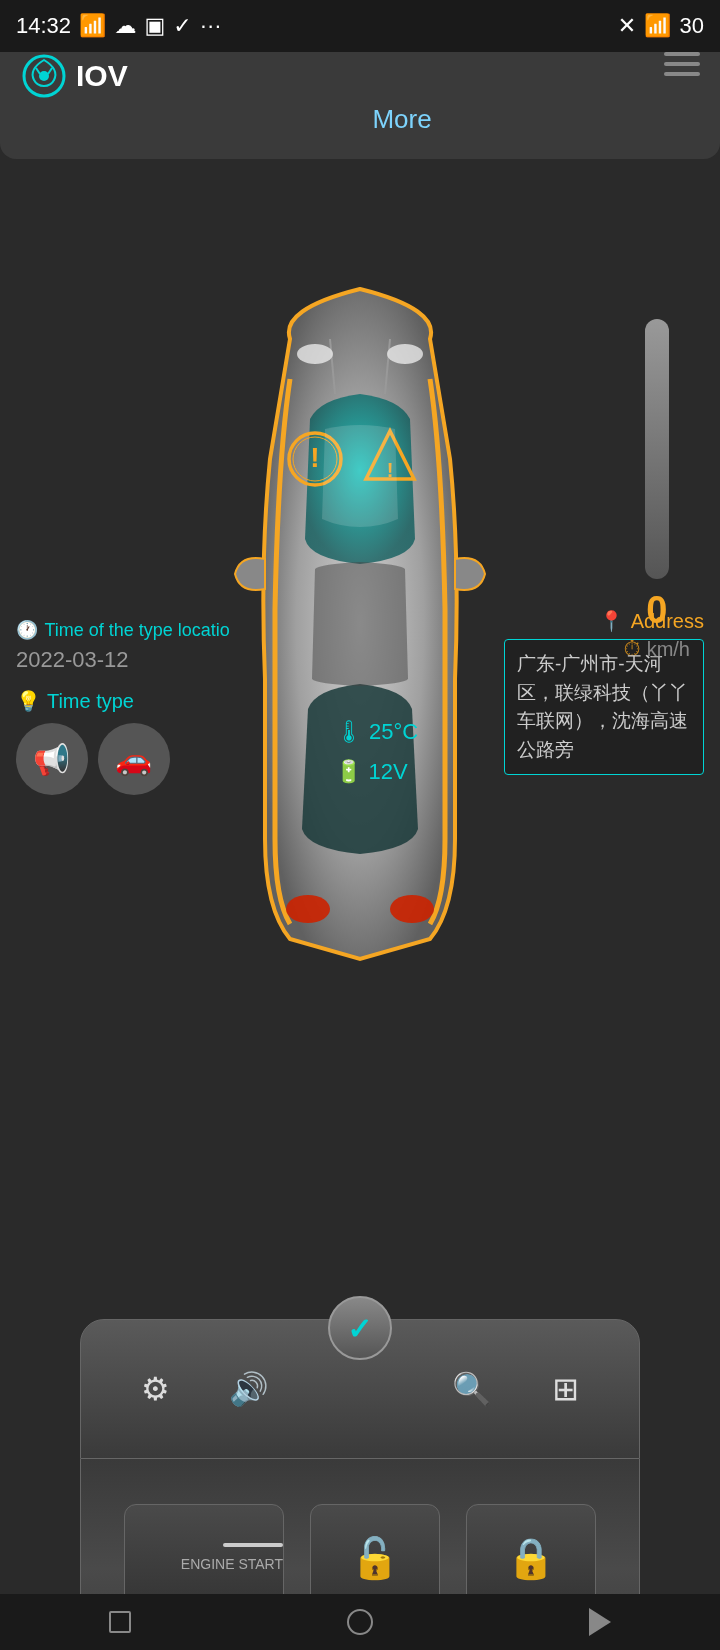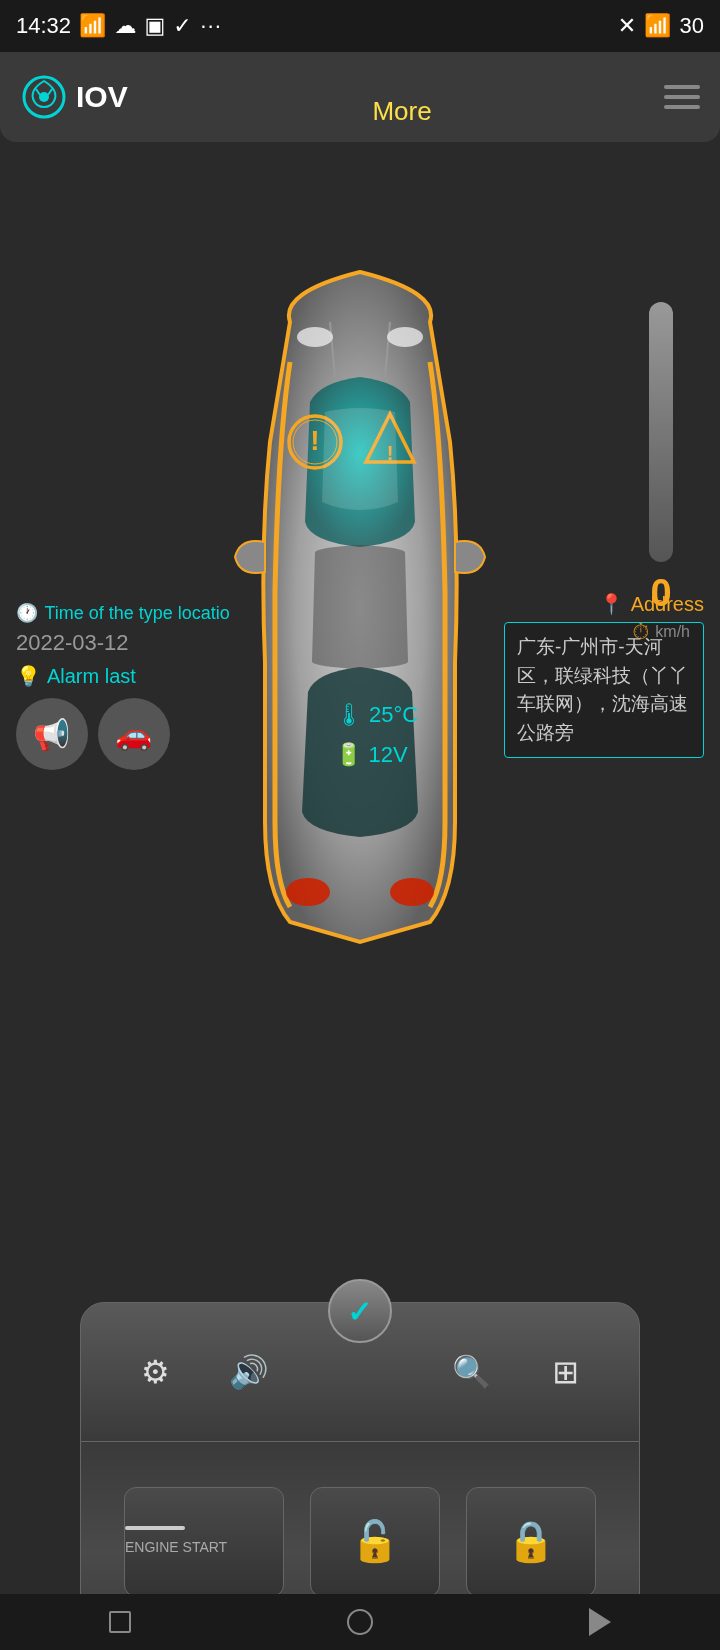--- a/index.html
+++ b/index.html
@@ -23,22 +23,22 @@
       align-items: center;
       height: 52px;
     }
     .status-left { display: flex; align-items: center; gap: 8px; }
     .status-right { display: flex; align-items: center; gap: 8px; }
 
     
     .header {
       background: #3a3a3a;
       display: flex;
-      align-items: center;
-      height: 90px;
+      align-items: flex-start;
+      height: 107px;
       border-radius: 0 0 16px 16px;
     }
     .logo-area {
       display: flex;
       align-items: center;
       padding: 0 20px;
       gap: 8px;
       min-width: 160px;
     }
     .logo-icon {
@@ -64,21 +64,21 @@
       height: 100%;
       font-size: 26px;
       cursor: pointer;
       border-radius: 0 0 12px 12px;
     }
     .nav-tab.active {
       background: #00d4d4;
       color: #fff;
     }
     .nav-tab.inactive {
-      color: #fde047;
+      color: #7dd3fc;
       margin-top: 28px;
     }
     .menu-btn {
       padding: 0 20px;
       display: flex;
       align-items: center;
       cursor: pointer;
     }
     .menu-icon {
       display: flex;
@@ -129,21 +129,21 @@
       align-items: center;
       gap: 6px;
       margin-top: 4px;
     }
     .speedometer-icon {
       color: #f5a623;
       font-size: 22px;
     }
     .speed-unit {
       color: #aaa;
-      font-size: 16px;
+      font-size: 20px;
     }
 
     
     .left-panel {
       position: absolute;
       left: 16px;
       top: 460px;
     }
     .time-label {
       color: #00d4d4;
@@ -156,21 +156,21 @@
     .time-value {
       color: #ccc;
       font-size: 46px;
       font-weight: bold;
       line-height: 1;
     }
     .date-value {
       color: #999;
       font-size: 22px;
       margin-top: 6px;
-      margin-bottom: 8px;
+      margin-bottom: 16px;
     }
     .alarm-label {
       color: #00d4d4;
       font-size: 20px;
       display: flex;
       align-items: center;
       gap: 6px;
       margin-bottom: 10px;
     }
     .alarm-icons {
@@ -302,21 +302,21 @@
     }
 
     .engine-btn {
       width: 160px;
       height: 110px;
       background: linear-gradient(180deg, #4a4a4a 0%, #333 100%);
       border-radius: 12px;
       border: 1px solid #666;
       display: flex;
       flex-direction: column;
-      align-items: flex-start;
+      align-items: flex-end;
       justify-content: center;
       cursor: pointer;
       color: #ccc;
     }
     .engine-line {
       width: 60px;
       height: 4px;
       background: #ccc;
       border-radius: 2px;
       margin-bottom: 8px;
@@ -510,21 +510,21 @@
   </div>
 
   <div class="left-panel">
     <div class="time-label">
       <span>🕐</span>
       <span>Time of the type locatio</span>
     </div>
     <div class="date-value">2022-03-12</div>
     <div class="alarm-label">
       <span>💡</span>
-      <span>Alarm last</span>
+      <span>Time type</span>
     </div>
     <div class="alarm-icons">
       <div class="alarm-btn">📢</div>
       <div class="alarm-btn">🚗</div>
     </div>
   </div>
 
   <div class="address-panel">
     <div class="address-label">
       <span>📍</span>

